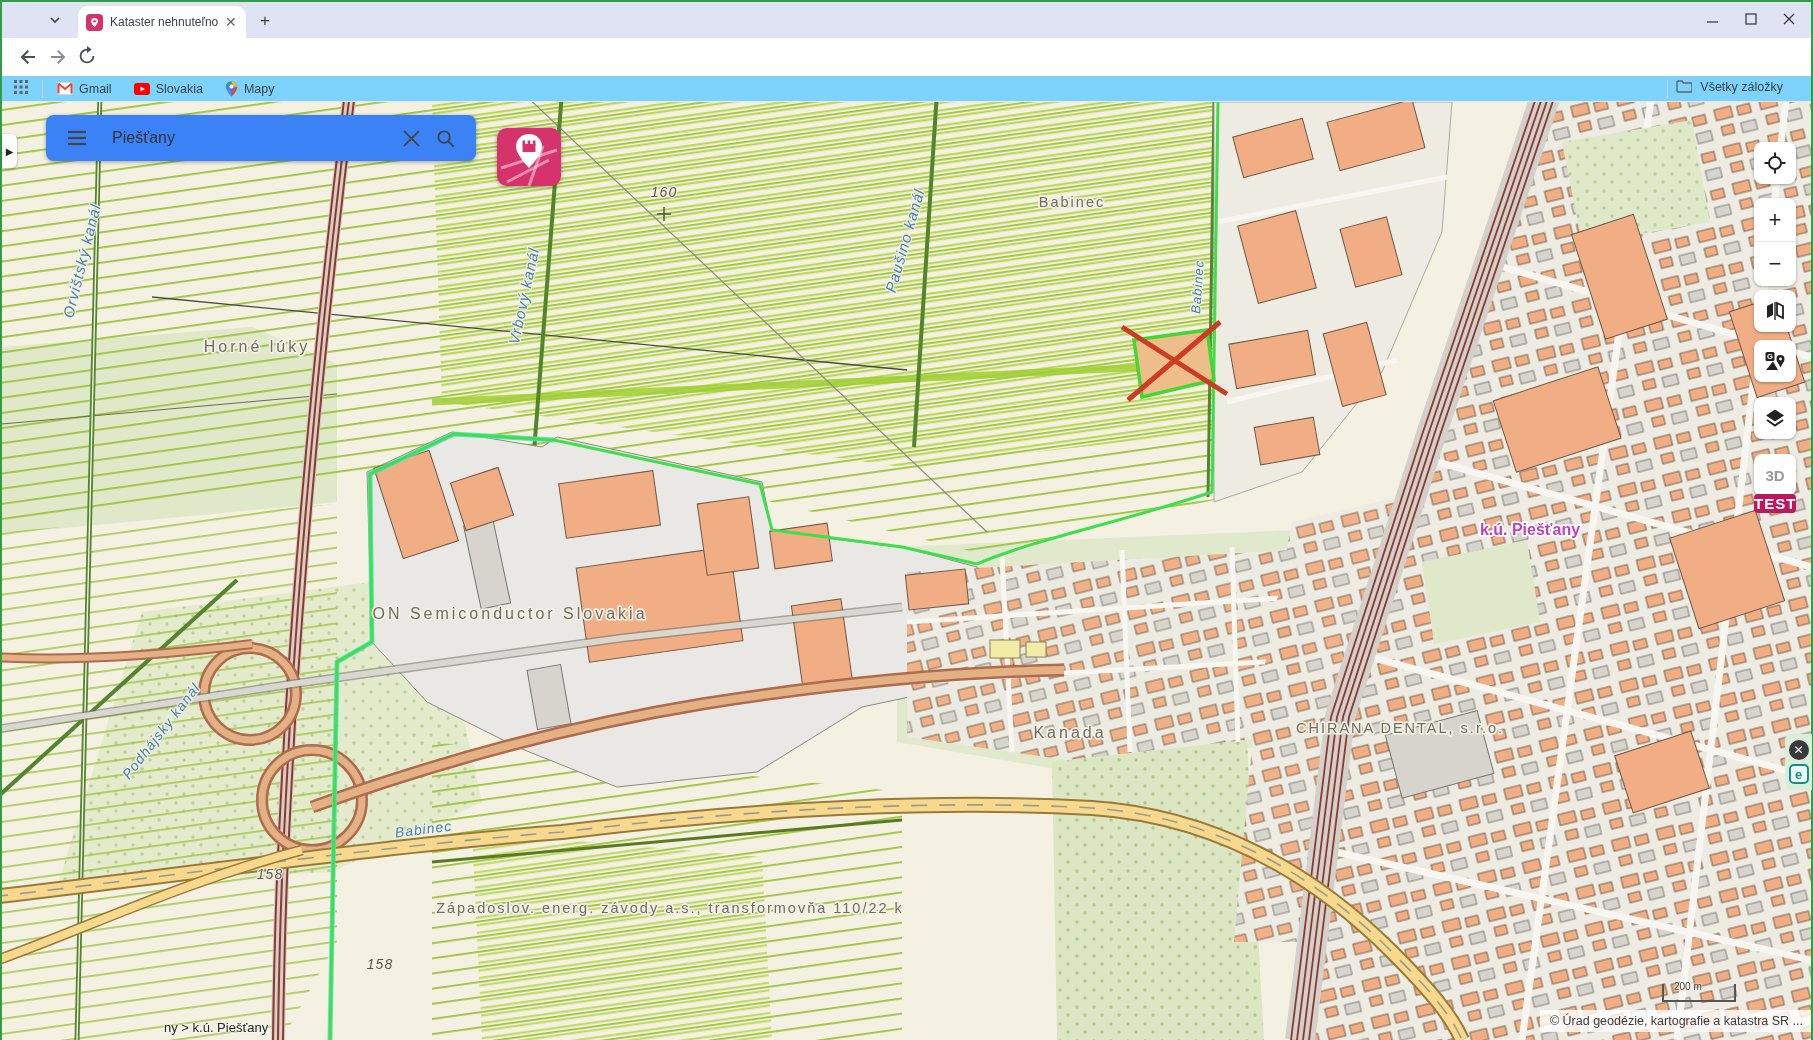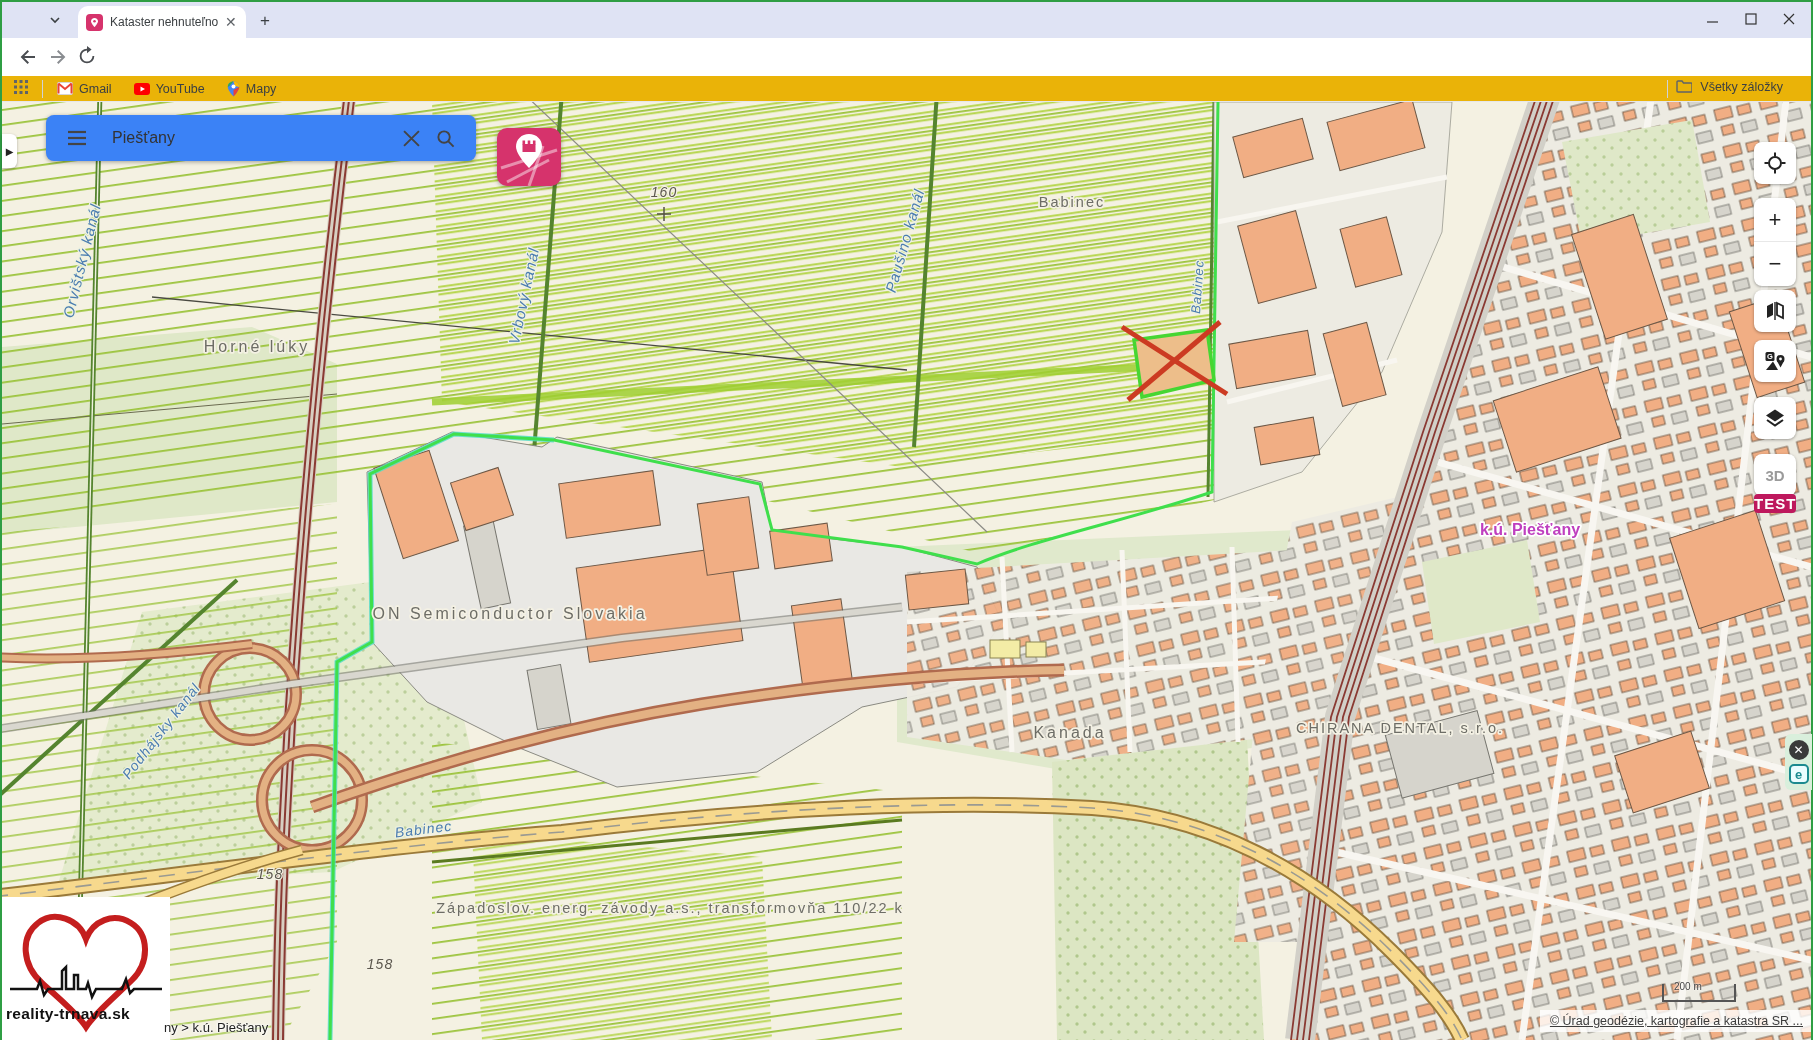--- a/index.html
+++ b/index.html
@@ -19,21 +19,21 @@
 
   .toolbar { position:absolute; left:0; top:36px; right:0; height:38px; background:#fff; }
   .navbtn { position:absolute; top:7px; width:24px; height:24px; color:#4a4d51; }
   .urlbar { position:absolute; left:112px; top:42px; width:1558px; height:28px; background:#f0f2f5; border-radius:14px; display:flex; align-items:center; padding:0 10px; }
   .url-text { font-size:13.5px; color:#202124; margin-left:10px; white-space:nowrap; overflow:hidden; flex:1; }
   .urlbar-icons { display:flex; gap:18px; align-items:center; margin-right:4px; }
   .tb-right { position:absolute; right:8px; top:42px; display:flex; align-items:center; gap:14px; }
   .avatar { width:24px; height:24px; border-radius:50%; background:#2e7d4f; color:#fff; font-size:12px; font-weight:bold; display:flex; align-items:center; justify-content:center; cursor:pointer; }
   .sep-v { width:1px; height:18px; background:#d0d2d6; }
 
-  .bookmarksbar { position:absolute; left:0; top:74px; right:0; height:26px; background:#eab308; border-bottom:1px solid #e6e7e9; display:flex; align-items:center; }
+  .bookmarksbar { position:absolute; left:0; top:74px; right:0; height:26px; background:#7dd3fc; border-bottom:1px solid #e6e7e9; display:flex; align-items:center; }
   .bm-item { display:flex; align-items:center; gap:6px; font-size:12.5px; color:#3c4043; margin-right:22px; cursor:pointer; }
   .bm-right { position:absolute; right:28px; display:flex; align-items:flex-start; gap:8px; font-size:12.5px; color:#3c4043; cursor:pointer; }
 
   
   .map { position:absolute; left:0; top:100px; width:1809px; height:938px; overflow:hidden; background:#f4f1e2; }
   .map svg.base { position:absolute; left:0; top:0; }
 
   .lbl { fill:#6d6d66; paint-order:stroke; stroke:#f4f1e4; stroke-width:3.5px; stroke-linejoin:round; font-size:16px; letter-spacing:3px; }
   .lbl-sm { font-size:14.5px; letter-spacing:2px; }
   .lbl-water { fill:#4a7cb0; font-style:italic; paint-order:stroke; stroke:#eef2e0; stroke-width:2.5px; stroke-linejoin:round; font-size:15px; letter-spacing:1px; }
@@ -58,21 +58,21 @@
   .ext-widget { position:absolute; left:1783px; top:732px; width:27px; height:56px; background:#d9efdc; border-radius:6px 0 0 6px; display:flex; flex-direction:column; align-items:center; justify-content:center; gap:4px; }
   .ext-close { width:20px; height:20px; border-radius:50%; background:#3a3a3a; color:#fff; font-size:12px; display:flex; align-items:center; justify-content:center; cursor:pointer; }
   .ext-e { width:20px; height:20px; border-radius:5px; border:2px solid #1b8a8f; color:#1b8a8f; font-size:13px; font-weight:bold; display:flex; align-items:center; justify-content:center; background:#eafdff; cursor:pointer; }
 
   .watermark { position:absolute; left:0; top:895px; width:168px; height:143px; background:#fff; }
   .wm-text { position:absolute; left:4px; top:108px; font-weight:bold; font-size:15.5px; color:#111; letter-spacing:.3px; }
   .breadcrumb { position:absolute; left:162px; top:1018px; font-size:13px; color:#222; text-shadow:0 0 3px #fff,0 0 3px #fff,0 0 3px #fff; cursor:pointer; }
 
   .scalebar { position:absolute; left:1660px; top:982px; width:74px; height:18px; border-left:2px solid #555; border-right:2px solid #555; border-bottom:2px solid #555; }
   .scalebar span { position:absolute; left:10px; top:-3px; font-size:10px; color:#444; text-shadow:0 0 2px #fff,0 0 2px #fff; }
-  .attribution { position:absolute; right:0; top:1008px; background:rgba(255,255,255,.8); font-size:12.5px; color:#3c3c3c; padding:4px 8px 4px 10px;text-decoration:underline; }
+  .attribution { position:absolute; right:0; top:1008px; background:rgba(255,255,255,.8); font-size:12.5px; color:#3c3c3c; padding:4px 8px 4px 10px; }
 </style>
 </head>
 <body>
 
 <div class="window">
 
   <div class="tabstrip">
     <div class="tab-chevron">
       <svg width="12" height="12" viewBox="0 0 12 12">
           <polyline points="2,4 6,8 10,4" fill="none" stroke="#3c4043" stroke-width="1.6"></polyline>
@@ -177,21 +177,21 @@
           <path d="M1.5 1.5 L8 7 L14.5 1.5" fill="none" stroke="#ea4335" stroke-width="2"></path>
           <path d="M1.5 1.5 V11.5 M14.5 1.5 V11.5" stroke="#ea4335" stroke-width="2"></path>
         </svg>
       <span>Gmail</span>
     </span>
     <span class="bm-item">
       <svg width="16" height="12" viewBox="0 0 16 12">
           <rect x="0" y="0" width="16" height="12" rx="3" fill="#ff0000"></rect>
           <path d="M6.5 3.5 L11 6 L6.5 8.5 Z" fill="#fff"></path>
         </svg>
-      <span>YouTube</span>
+      <span>Slovakia</span>
     </span>
     <span class="bm-item">
       <svg width="13" height="16" viewBox="0 0 13 16">
           <path d="M6.5 0.5 C3.2 0.5 0.8 2.9 0.8 5.9 C0.8 9.5 6.5 15.5 6.5 15.5 C6.5 15.5 12.2 9.5 12.2 5.9 C12.2 2.9 9.8 0.5 6.5 0.5 Z" fill="#4285f4"></path>
           <path d="M0.8 5.9 C0.8 2.9 3.2 0.5 6.5 0.5 L2.6 4.7 Z" fill="#34a853"></path>
           <path d="M6.5 0.5 C9.8 0.5 12.2 2.9 12.2 5.9 L8 5 Z" fill="#fbbc04"></path>
           <path d="M6.5 15.5 C6.5 15.5 12.2 9.5 12.2 5.9 L6.5 9 Z" fill="#ea4335"></path>
           <circle cx="6.5" cy="5.5" r="2" fill="#fff"></circle>
         </svg>
       <span>Mapy</span>
@@ -468,27 +468,20 @@
   </div>
 
   <div class="ctrl ctrl-3d" style="top:452px;height:42px">3D</div>
   <div class="badge-test">TEST</div>
 
   <div class="ext-widget">
     <span class="ext-close">✕</span>
     <span class="ext-e">e</span>
   </div>
 
-  <div class="watermark">
-    <svg width="168" height="143" viewBox="0 0 168 143">
-      <path d="M84,42 C77,22 52,13 36,26 C18,40 20,68 40,86 C55,100 75,116 84,130 C94,115 116,97 130,83 C148,65 147,37 129,26 C111,15 91,24 84,42 Z" fill="none" stroke="#c41e1e" stroke-width="6"></path>
-      <polyline points="8,92 35,92 38,84 42,98 46,92 60,92 60,74 64,70 64,92 72,92 72,78 76,78 76,92 84,92 86,86 90,100 94,92 120,92 124,82 128,96 132,92 160,92" fill="none" stroke="#111" stroke-width="2.5"></polyline>
-    </svg>
-    <span class="wm-text">reality-trnava.sk</span>
-  </div>
 
   <div class="breadcrumb">ny &gt; k.ú. Piešťany</div>
 
   <div class="scalebar">
     <span>200 m</span>
   </div>
   <div class="attribution">© Úrad geodézie, kartografie a katastra SR ...</div>
 
 </div>
 

